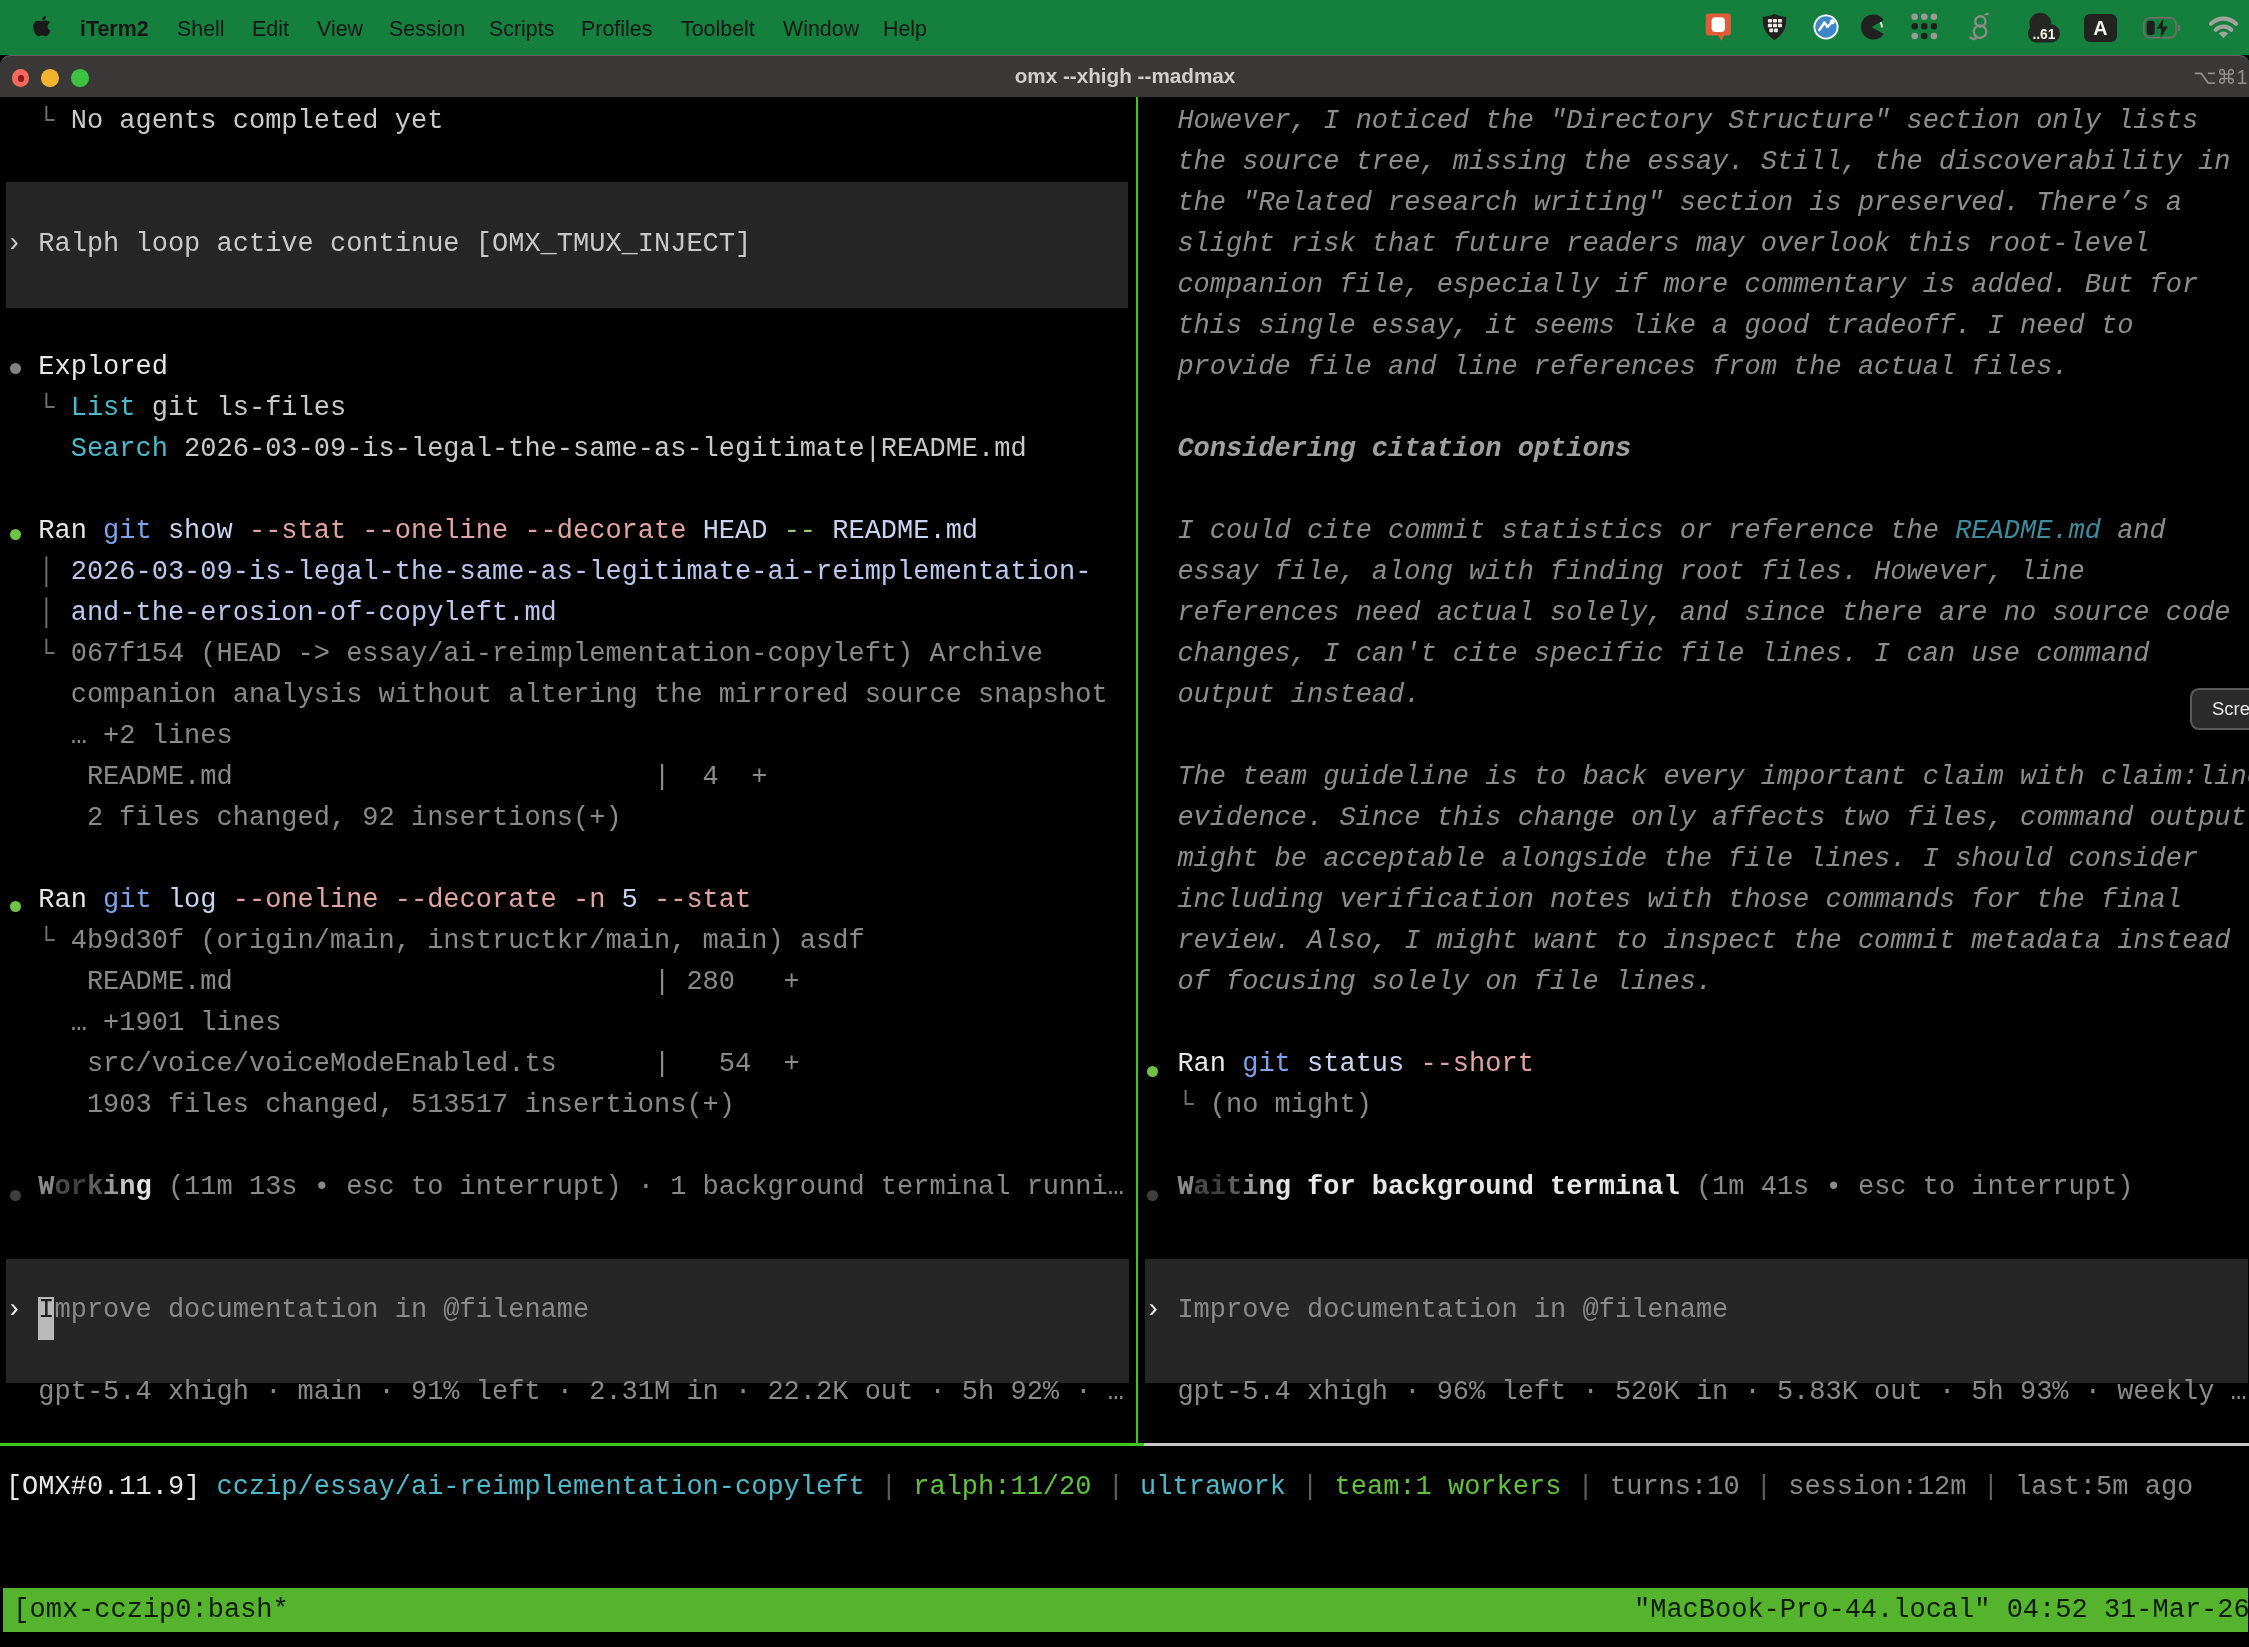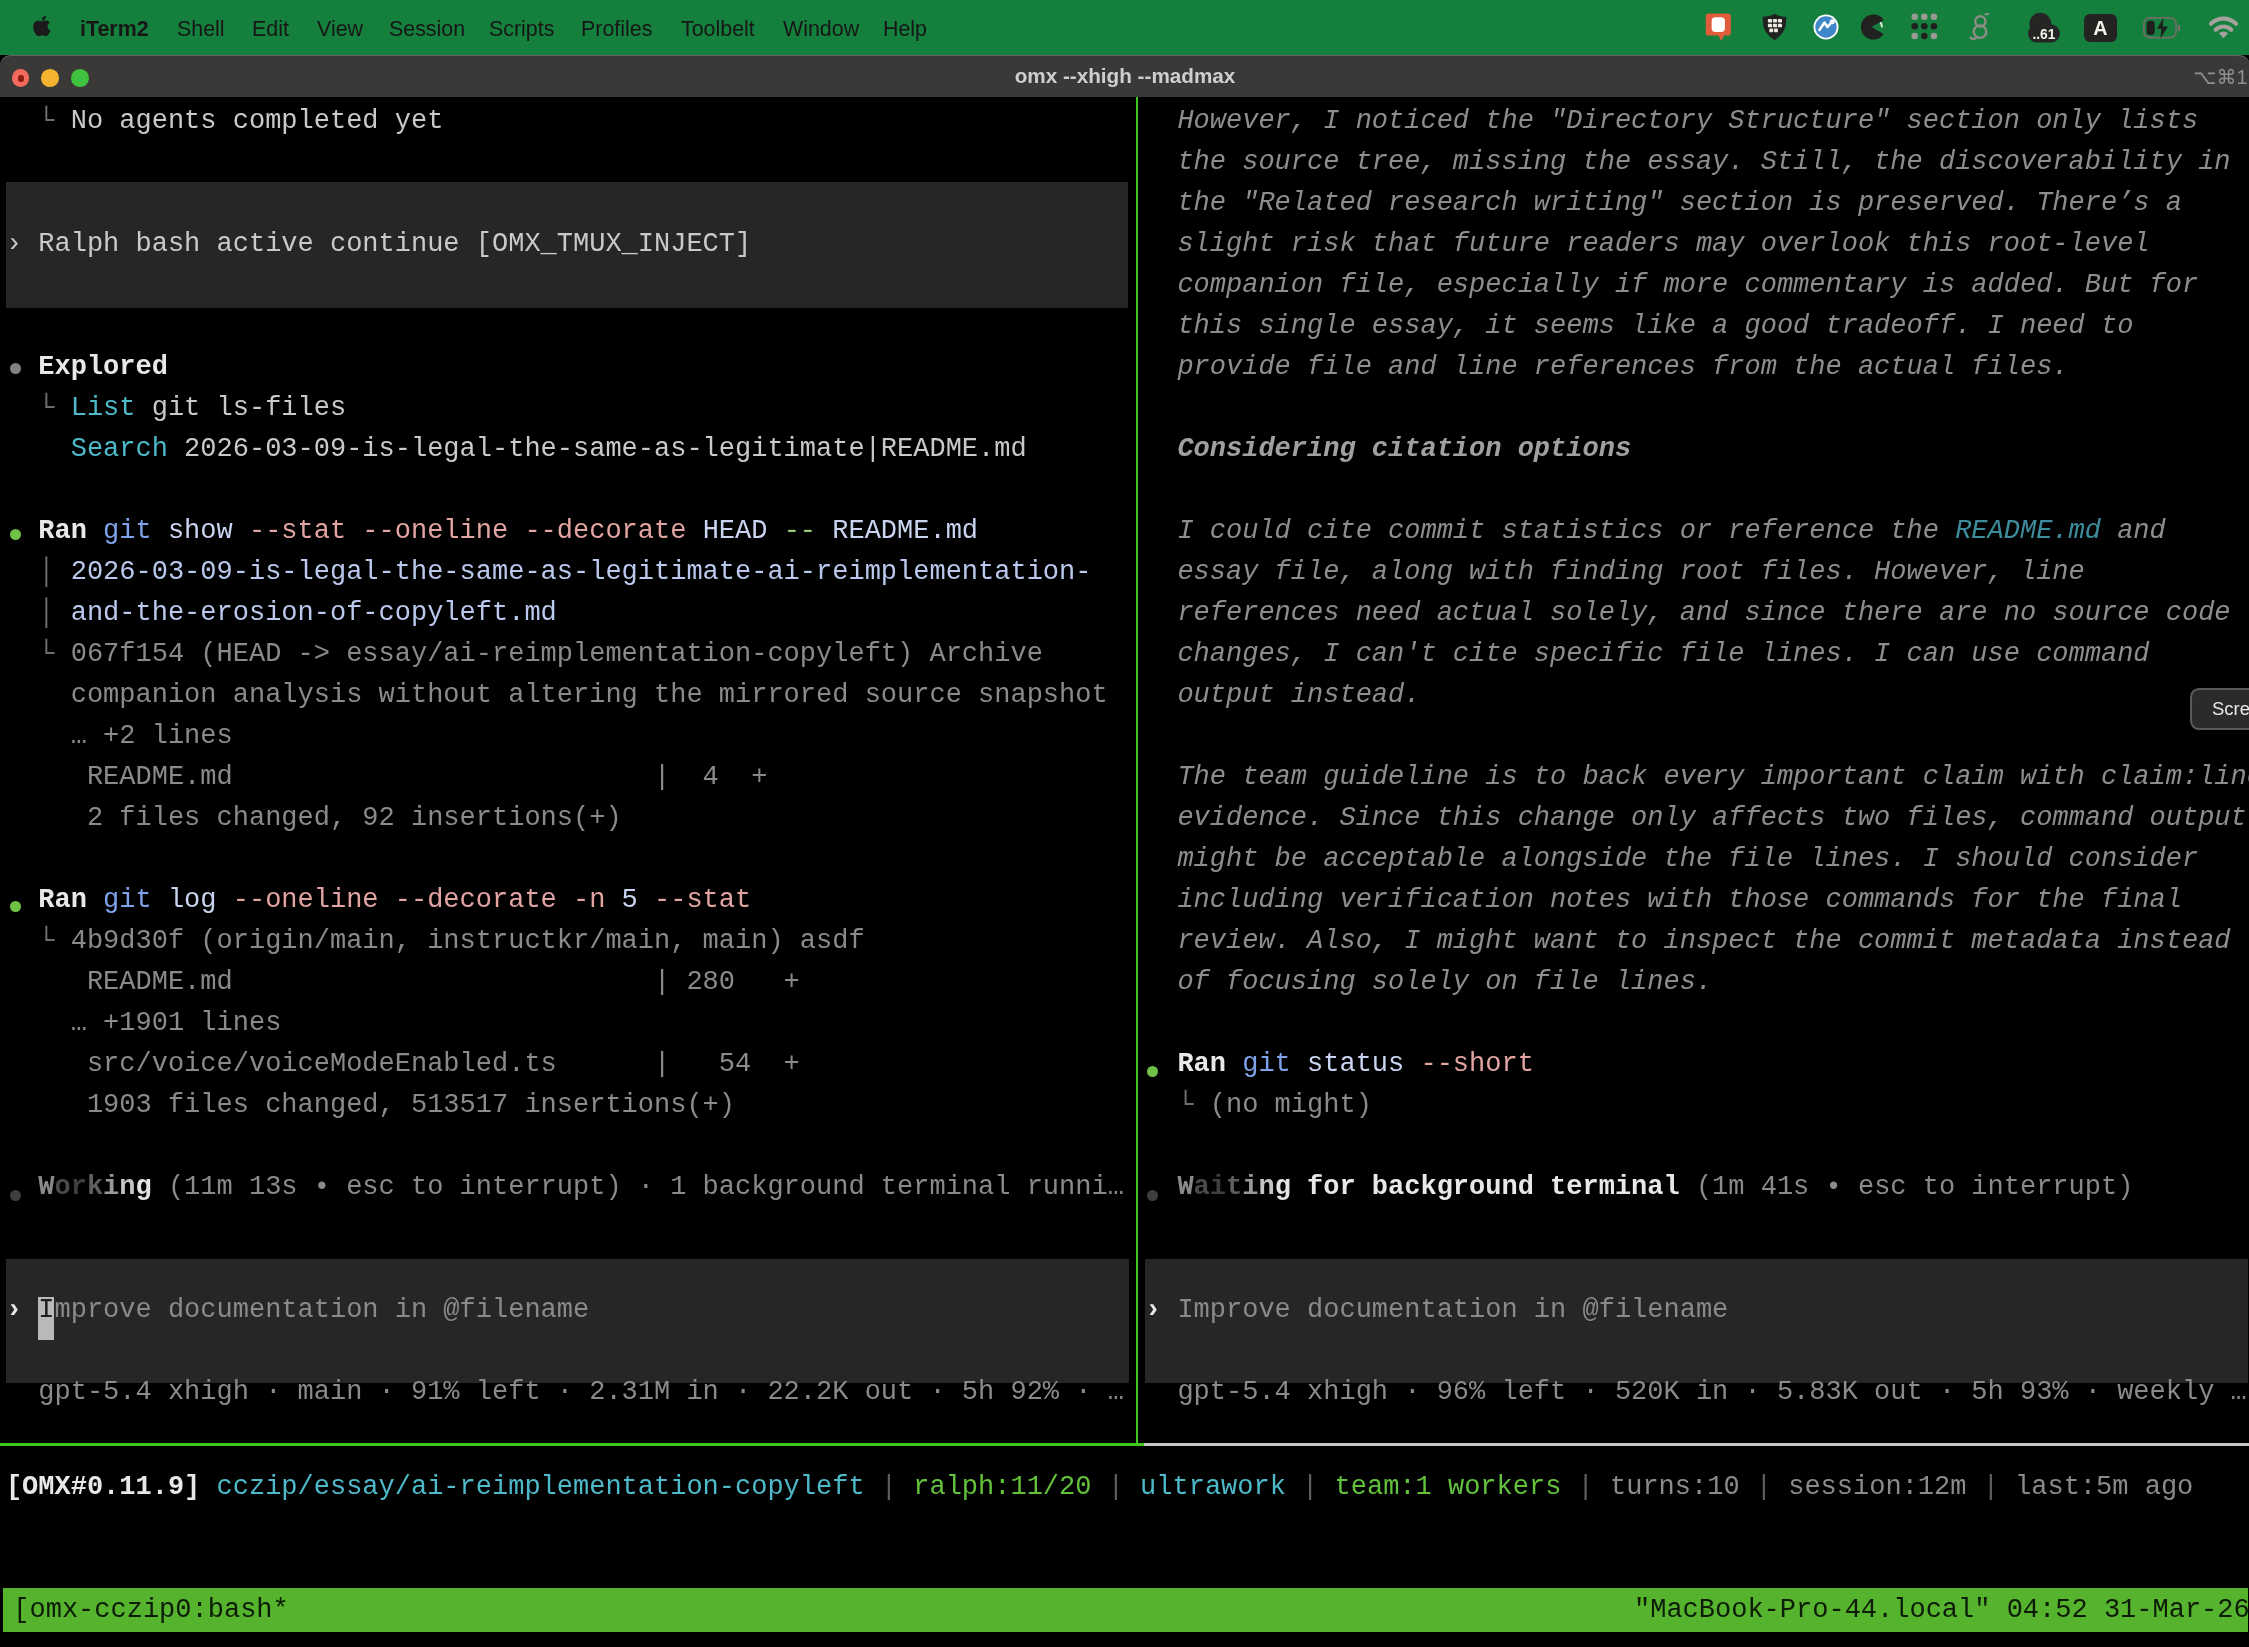--- a/index.html
+++ b/index.html
@@ -13,21 +13,21 @@
   #title { position:absolute; top:64px; left:0; width:2250px; text-align:center;
             font-family:"Liberation Sans",sans-serif; font-size:20.7px; font-weight:bold; color:#cfcfcf; }
   #hotkey { position:absolute; top:65px; right:1.5px; font-family:"Liberation Sans",sans-serif;
              font-size:20px; color:#8f8f8f; }
   #term { position:absolute; left:0; top:97px; width:2250px; height:1550px; background:#000; }
   pre { position:absolute; font-family:"Liberation Mono",monospace; font-size:27px;
          line-height:41px; white-space:pre; color:#c9c9c9; }
   .lg { color:#c9c9c9; }
   .g  { color:#8a8a8a;margin-top:23px; }
   .tree { color:#6e6e6e; }
-  .w  { color:#e8e8e8; font-weight:bold; }
+  .w  { color:#e8e8e8; font-weight:normal; }
   .gb { color:transparent; }
   .db { color:transparent; }
   .eb { color:transparent; }
   .cy { color:#4db9c9; }
   .bl { color:#7da2ea; }
   .lv { color:#c9d4f0; }
   .pk { color:#e2a4a2; }
   .pg { color:#9ac87c; }
   .pb { color:#bac8ee; }
   .it  { color:#8d8d8d; font-style:italic; }
@@ -154,21 +154,21 @@
   <div class="abs" style="left:1144px;top:1346px;width:1106px;height:3px;background:#c6c6c6"></div>
   <div class="abs" style="left:10px;top:266px;width:11px;height:11px;border-radius:50%;background:#828282"></div>
   <div class="abs" style="left:10px;top:432px;width:11px;height:11px;border-radius:50%;background:#70c247"></div>
   <div class="abs" style="left:10px;top:804px;width:11px;height:11px;border-radius:50%;background:#70c247"></div>
   <div class="abs" style="left:10px;top:1093px;width:11px;height:11px;border-radius:50%;background:#3e3e3e"></div>
   <div class="abs" style="left:1147px;top:969px;width:11px;height:11px;border-radius:50%;background:#70c247"></div>
   <div class="abs" style="left:1147px;top:1093px;width:11px;height:11px;border-radius:50%;background:#3e3e3e"></div>
   <pre style="left:5.9px; top:4.4px"><span class="tree">  └ </span><span class="lg">No agents completed yet</span>
 
 
-<span class="lg">› Ralph bash active continue [OMX_TMUX_INJECT]</span>
+<span class="lg">› Ralph loop active continue [OMX_TMUX_INJECT]</span>
 
 
 <span class="eb">• </span><span class="w">Explored</span>
 <span class="tree">  └ </span><span class="cy">List</span><span class="lg"> git ls-files</span>
     <span class="cy">Search</span><span class="lg"> 2026-03-09-is-legal-the-same-as-legitimate|README.md</span>
 
 <span class="gb">• </span><span class="w">Ran</span> <span class="bl">git</span> <span class="lv">show</span> <span class="pk">--stat --oneline --decorate</span> <span class="lv">HEAD</span> <span class="pg">--</span> <span class="lv">README.md</span>
 <span class="tree">  │ </span><span class="pb">2026-03-09-is-legal-the-same-as-legitimate-ai-reimplementation-</span>
 <span class="tree">  │ </span><span class="pb">and-the-erosion-of-copyleft.md</span>
 <span class="tree">  └ </span><span class="g">067f154 (HEAD -&gt; essay/ai-reimplementation-copyleft) Archive</span>

